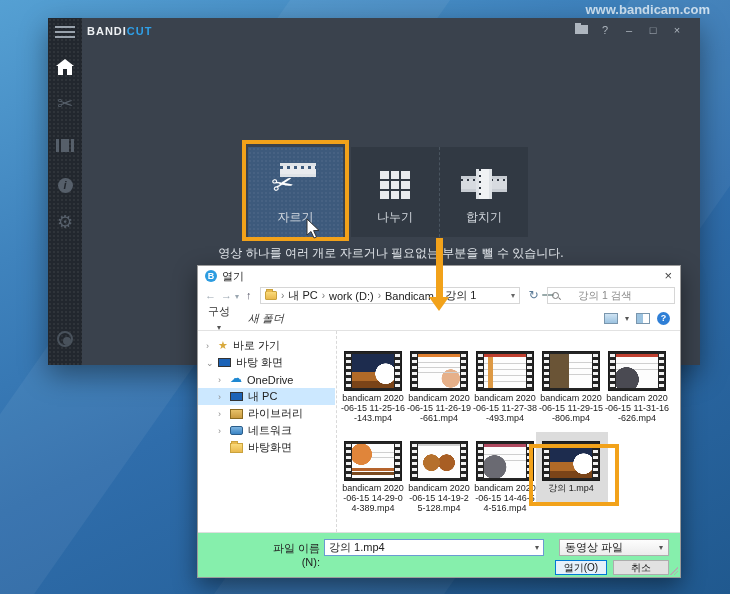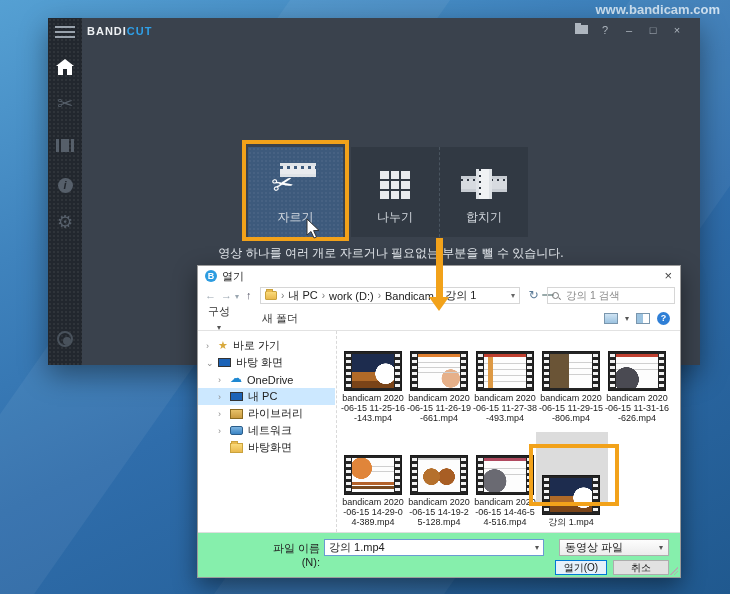--- a/index.html
+++ b/index.html
@@ -3,21 +3,21 @@
 <meta charset="utf-8">
 <style>
   html,body{margin:0;padding:0;}
   *{box-sizing:border-box;}
   .screen{position:relative;width:730px;height:594px;overflow:hidden;
     font-family:"Liberation Sans","DejaVu Sans",sans-serif;
     background:linear-gradient(155deg,#55a0d3 0%,#3f83bd 28%,#2f6dab 55%,#20598f 100%);}
   .streak{position:absolute;background:rgba(255,255,255,.06);transform:skewX(-35deg);pointer-events:none;}
   .s1{left:80px;top:-50px;width:160px;height:700px;}
   .s2{left:420px;top:-50px;width:230px;height:700px;background:rgba(255,255,255,.05);}
-  .watermark{position:absolute;top:2px;right:10px;font-size:13px;font-weight:bold;color:rgba(230,242,252,.85);}
+  .watermark{position:absolute;top:2px;right:20px;font-size:13px;font-weight:bold;color:rgba(230,242,252,.85);}
 
   
   .appwin{position:absolute;left:48px;top:18px;width:652px;height:347px;background:#3a424d;box-shadow:0 10px 26px rgba(0,0,0,.4);}
   .sidebar{position:absolute;left:0;top:0;width:34px;height:100%;background:#22272e;
     background-image:radial-gradient(rgba(255,255,255,.06) 1px,transparent 1px);background-size:4px 4px;}
   .hamburger{position:absolute;left:7px;top:8px;width:20px;cursor:pointer;}
   .hamburger i{display:block;height:2px;margin:0 0 3px;background:#99a2ac;}
   .sico{position:absolute;left:0;width:34px;text-align:center;color:#565f6a;font-size:17px;line-height:20px;cursor:pointer;}
   .sico.home{top:39px;}
   .house{display:inline-block;position:relative;width:14px;height:9px;background:#fff;margin-top:9px;}
@@ -93,24 +93,24 @@
   .sep{margin:0 4px;color:#777;font-size:10px;}
   .crumb{color:#222;cursor:pointer;white-space:nowrap;}
   .cdd{margin-left:auto;font-size:8px;color:#666;cursor:pointer;}
   .refresh{position:absolute;left:327px;top:1px;width:17px;text-align:center;font-size:12px;color:#5a7a97;cursor:pointer;}
   .splith{position:absolute;left:344px;top:7px;width:12px;height:4px;cursor:col-resize;}
   .splith i{display:block;width:12px;height:2px;background:#9aa;border-radius:2px;}
   .searchbox{position:absolute;left:349px;top:0;width:128px;height:17px;border:1px solid #d6d6d6;display:flex;align-items:center;padding:0 4px;cursor:text;}
   .mag{display:inline-block;position:relative;width:8px;height:8px;flex:0 0 auto;}
   .mag::before{content:"";position:absolute;left:0;top:0;width:5px;height:5px;border:1.4px solid #777;border-radius:50%;}
   .mag::after{content:"";position:absolute;left:6px;top:6px;width:3px;height:1.4px;background:#777;transform:rotate(45deg);}
-  .hint{margin-left:6px;color:#8a8a8a;font-size:10.5px;}
+  .hint{margin-left:18px;color:#8a8a8a;font-size:10.5px;}
   .tbar{position:absolute;left:0;top:41px;right:0;height:22px;display:flex;align-items:center;padding:0 10px;color:#333;}
   .torg{cursor:pointer;display:flex;align-items:center;gap:4px;flex-direction:column;}
-  .tnew{margin-left:32px;cursor:pointer;}
+  .tnew{margin-left:18px;cursor:pointer;font-style:italic;}
   .tdd{font-size:8px;color:#555;}
   .tright{margin-left:auto;display:flex;align-items:center;gap:7px;}
   .vico{display:inline-block;width:14px;height:11px;border:1px solid #7a96ad;background:linear-gradient(#cfe3f3,#9cc3e0);cursor:pointer;}
   .pico{display:inline-block;width:14px;height:11px;border:1px solid #7a96ad;background:linear-gradient(90deg,#9cc3e0 0 6px,#fff 6px);cursor:pointer;}
   .hico{display:inline-block;width:13px;height:13px;border-radius:50%;background:#2f7fd6;color:#fff;font-size:9px;font-weight:bold;text-align:center;line-height:13px;cursor:pointer;}
   .dbody{position:absolute;left:0;top:64px;right:0;bottom:45px;border-top:1px solid #e2e2e2;overflow:hidden;}
   .navpane{position:absolute;left:0;top:0;width:137px;height:100%;padding-top:6px;}
   .nitem{height:17px;display:flex;align-items:center;padding-left:8px;cursor:pointer;white-space:nowrap;}
   .nitem.child{padding-left:20px;}
   .nitem.selected{background:#cce8ff;}
@@ -121,21 +121,21 @@
   .ni.cloud{width:auto;height:auto;color:#1e88d2;font-size:12px;line-height:10px;margin-top:-3px;}
   .ni.lib{background:linear-gradient(#e7c169,#c99a3f);border:1px solid #8a6a20;height:10px;}
   .ni.net{background:linear-gradient(#7db4e0,#3a84c4);border:1px solid #2a5d8a;height:9px;border-radius:2px;}
   .ni.fold{background:linear-gradient(#fada7a,#e9b94d);border:1px solid #caa23c;height:10px;position:relative;}
   .ni.fold::before{content:"";position:absolute;left:0;top:-3px;width:5px;height:2px;background:#e9b94d;border:1px solid #caa23c;border-bottom:none;}
   .nl{font-size:11px;color:#222;}
   .fdivider{position:absolute;left:138px;top:0;height:100%;border-left:1px dashed #d9d9d9;}
   .selbg{position:absolute;left:338px;top:101px;width:72px;height:71px;background:#dcdcdc;}
   .fgrid{position:absolute;left:142px;top:20px;right:0;}
   .frow{display:flex;}
-  .frow.r2{margin-top:32px;align-items:flex-end;}
+  .frow.r2{margin-top:18px;}
   .fitem{width:66px;display:flex;flex-direction:column;align-items:center;cursor:pointer;position:relative;}
   .thumb{position:relative;width:58px;height:40px;background:#242424;border:1px solid #1a1a1a;padding:2px 7px;}
   .thumb::before,.thumb::after{content:"";position:absolute;top:2px;bottom:2px;width:5px;
     background:repeating-linear-gradient(180deg,#f2f2f2 0 3px,#242424 3px 6px);}
   .thumb::before{left:1px;}
   .thumb::after{right:1px;}
   .timg{width:100%;height:100%;background:#fbfbfb;}
   .timg[data-thumb="night-title"]{background:
     radial-gradient(circle at 80% 58%,#ffffff 0 26%,rgba(255,255,255,0) 27%),
     linear-gradient(180deg,#1d2c4e 0 52%,#b06a28 52% 78%,#7a4418 78% 100%);}

